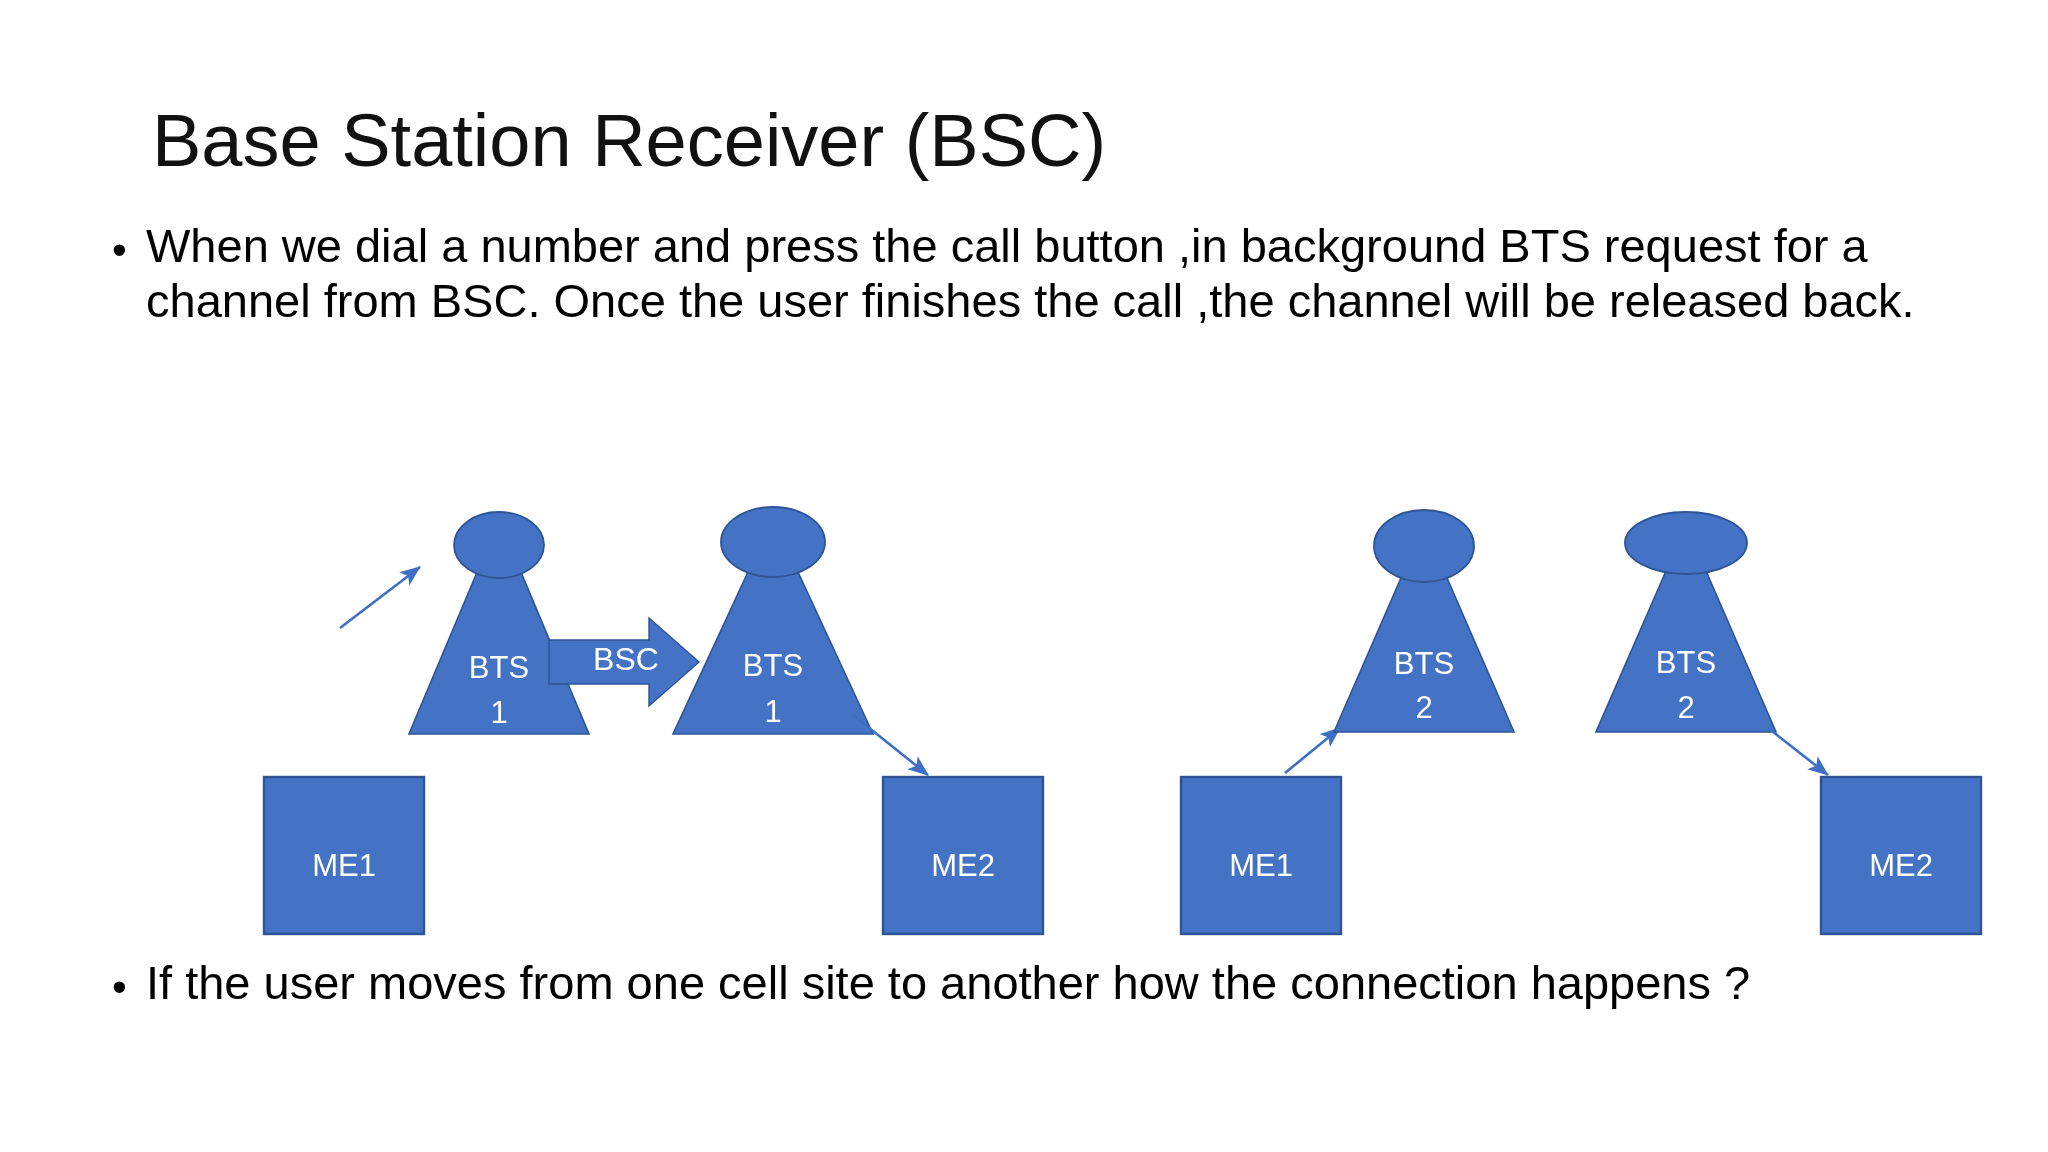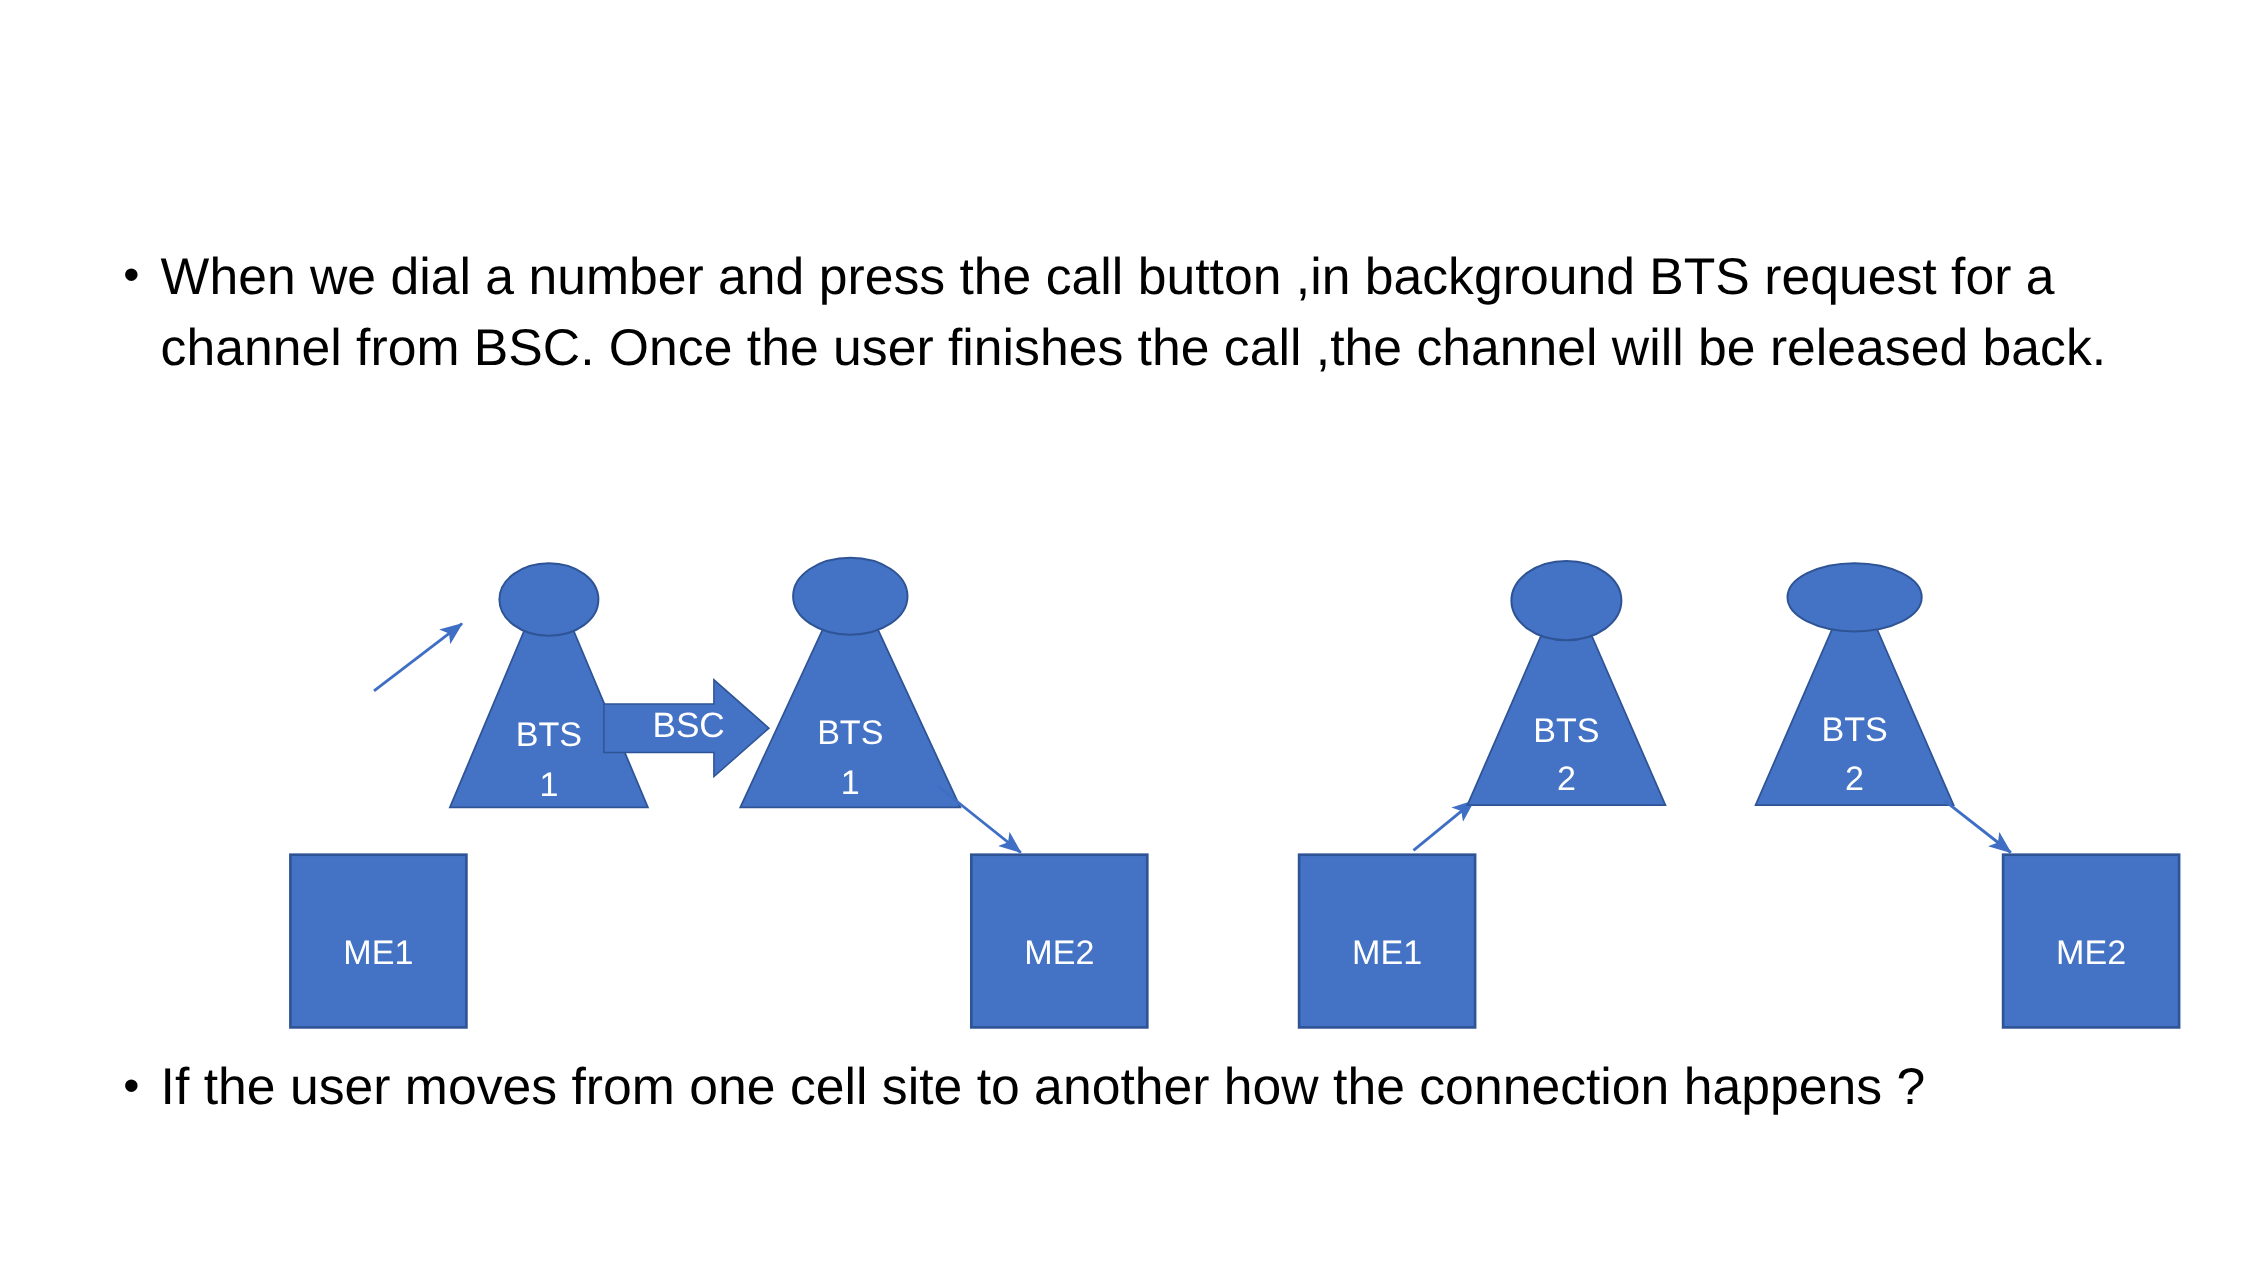--- a/index.html
+++ b/index.html
@@ -44,21 +44,21 @@
     flex: 0 0 auto;
     font-size: 42px;
     line-height: 64px;
     width: 34px;
     color: #000000;
     text-align: left;
   }
   .bullet-text {
     flex: 1 1 auto;
     font-size: 47px;
-    line-height: 65px;
+    line-height: 55px;
     color: #000000;
   }
 
   #bullet-top {
     left: 112px;
     top: 218px;
     width: 1930px;
   }
   #bullet-top .bullet-text {
     width: 1890px;
@@ -95,20 +95,21 @@
   }
   .shape-label-lg {
     font-size: 32px;
   }
 </style>
 </head>
 <body>
 
 <div id="slide">
 
+  <div id="slide-title">Base Station Receiver (BSC)</div>
 
   <div class="bullet-row" id="bullet-top">
     <span class="bullet-dot">•</span>
     <span class="bullet-text">When we dial a number and press the call button ,in background BTS request for a channel from BSC. Once the user finishes the call ,the channel will be released back.</span>
   </div>
 
   <div id="diagram">
     <svg width="2048" height="480" viewBox="0 0 2048 480" xmlns="http://www.w3.org/2000/svg">
       <defs>
         <marker id="arrowline" markerWidth="9" markerHeight="9" refX="7.6" refY="3.2" orient="auto" markerUnits="strokeWidth">

